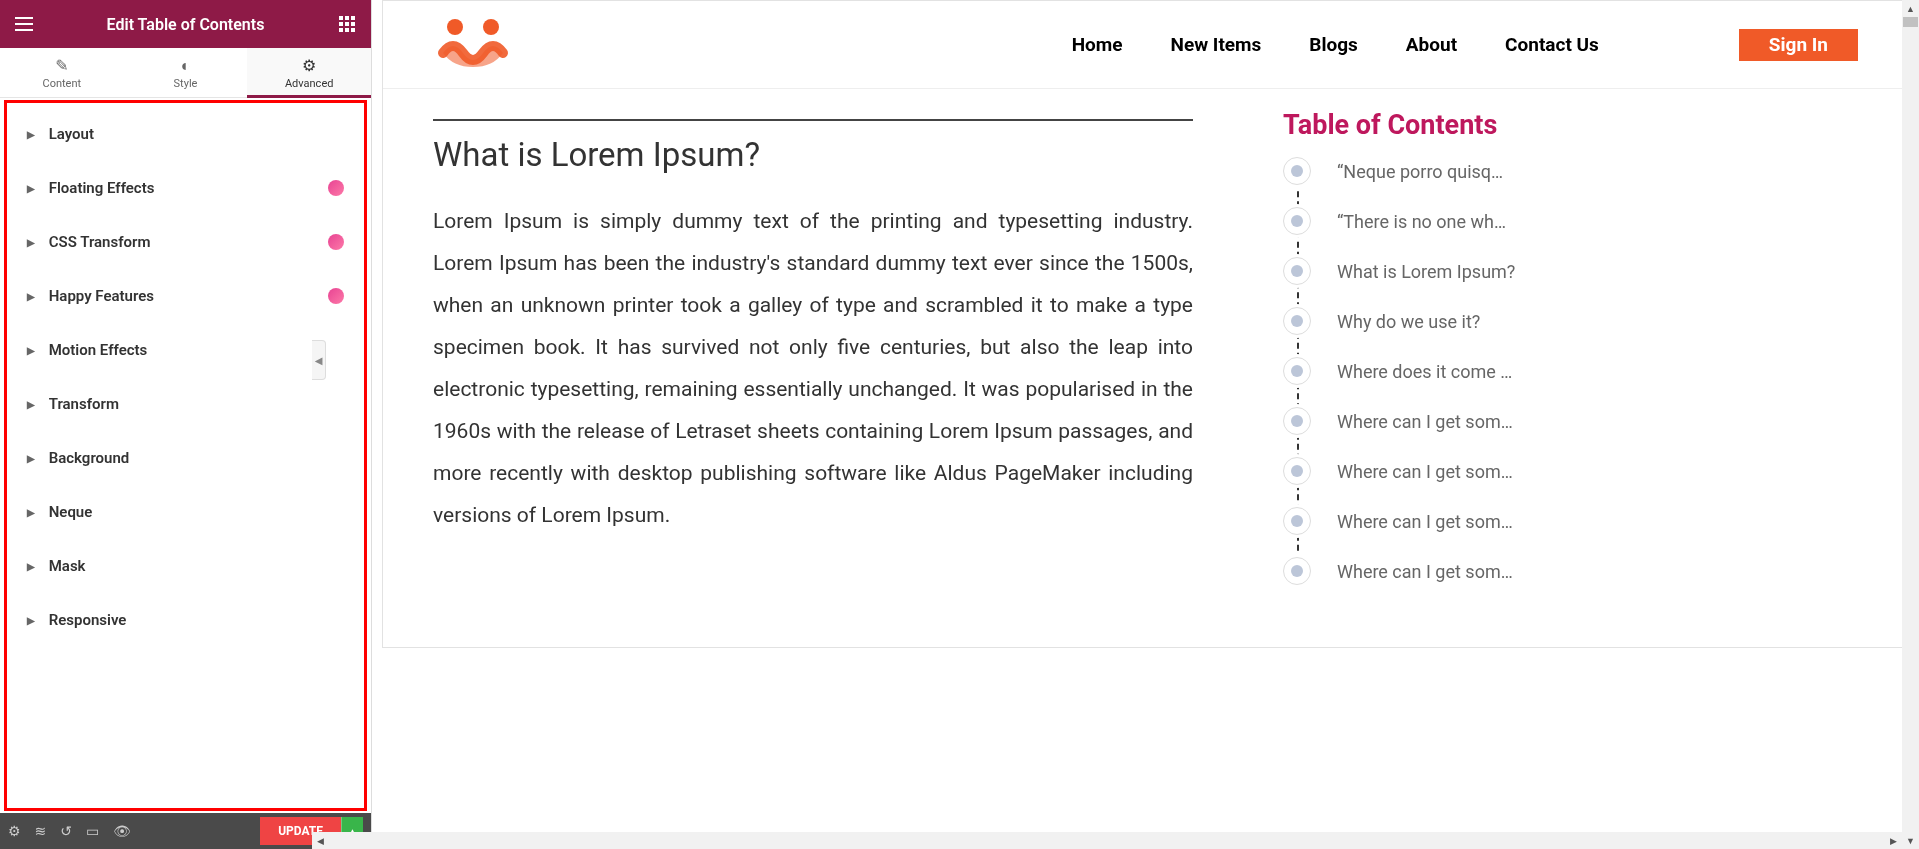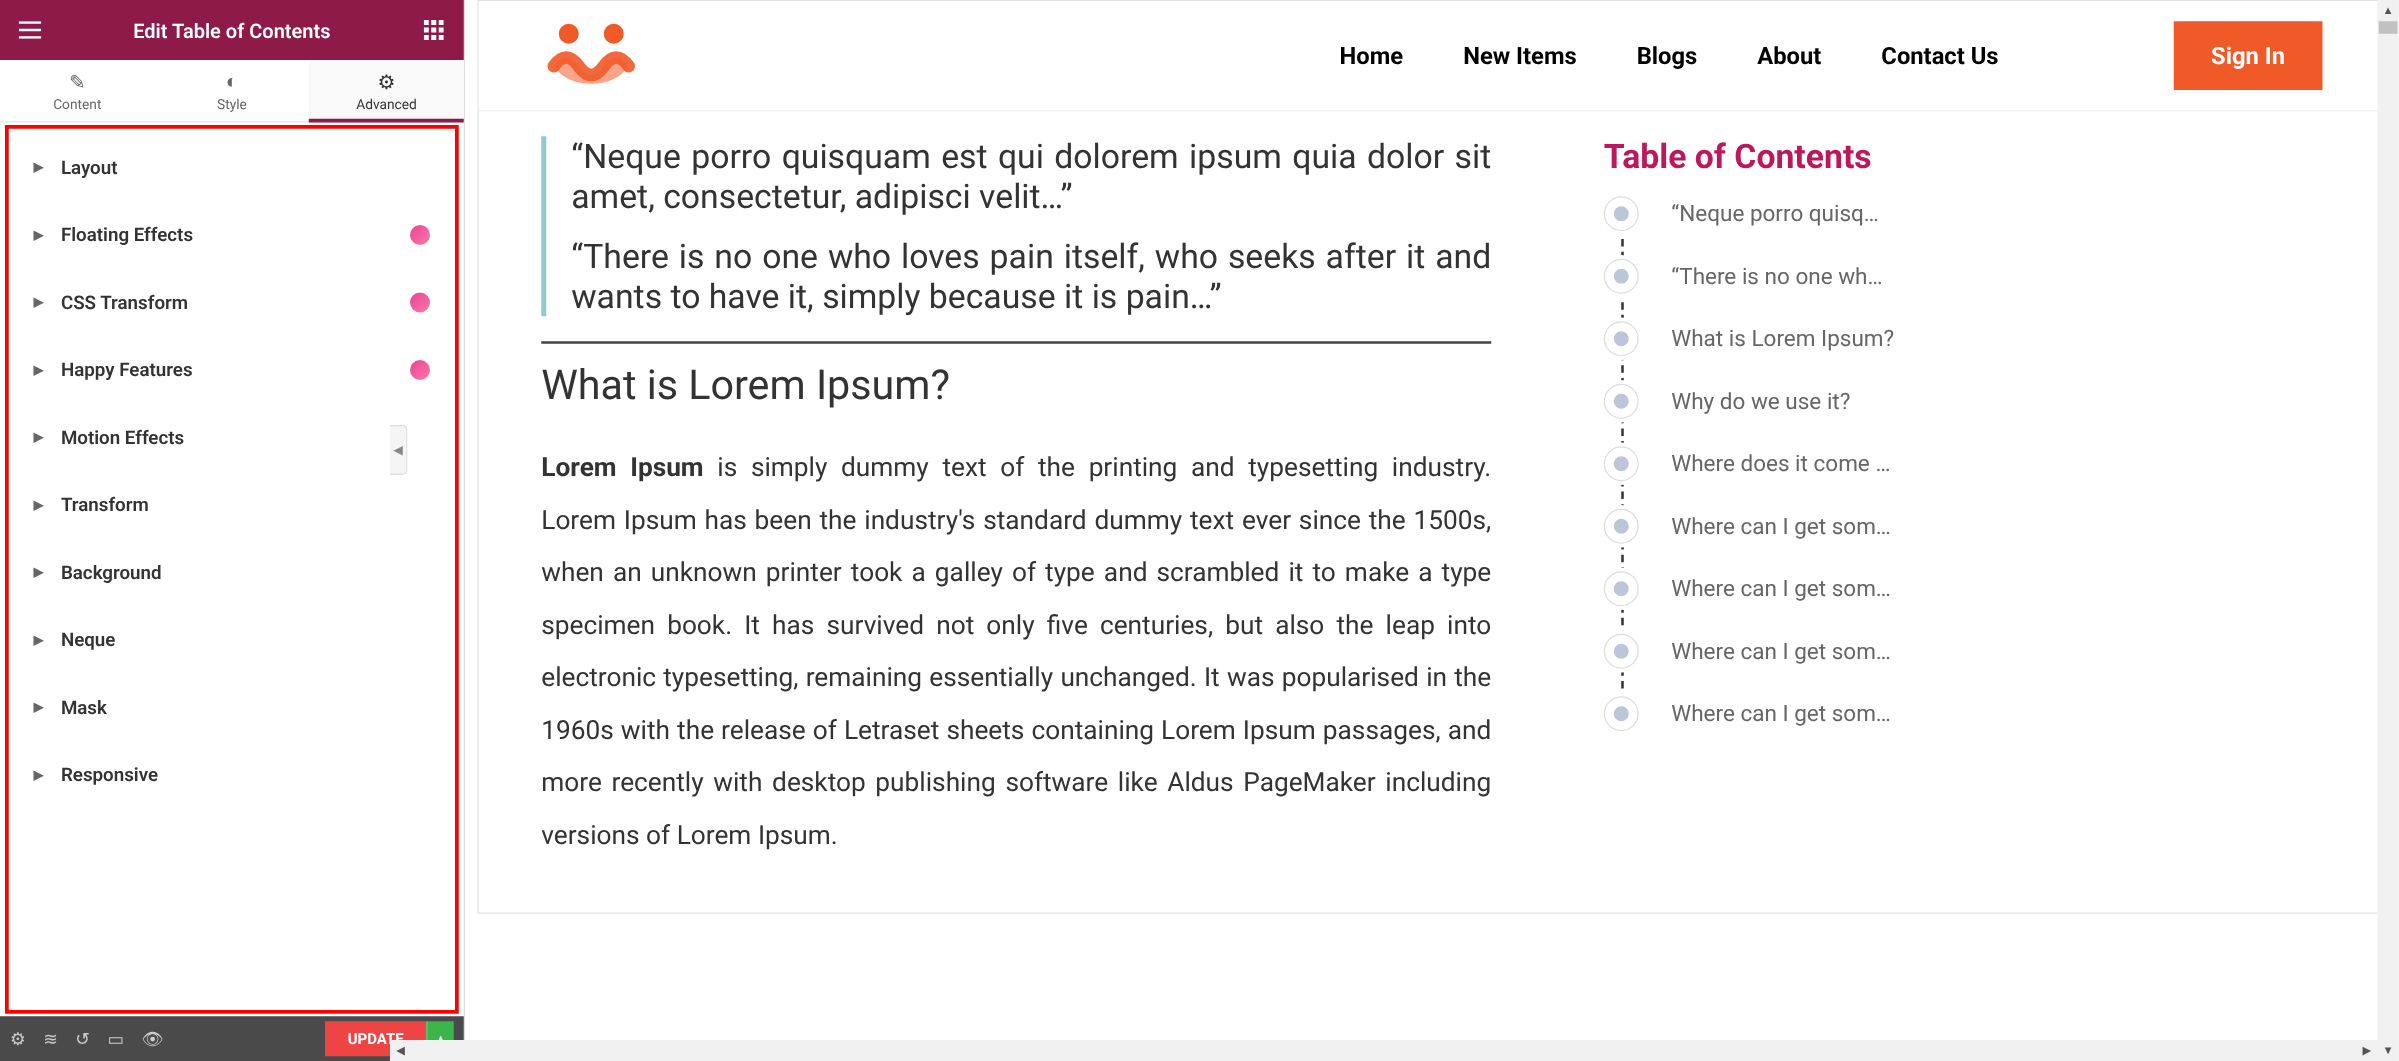--- a/index.html
+++ b/index.html
@@ -31,31 +31,31 @@
 
 .preview { flex: 1; height: 100%; display: flex; flex-direction: column; overflow: hidden; }
 .preview-inner { flex: 1; overflow: auto; position: relative; }
 .preview-content-wrap { border: 1px solid #e2e2e2; margin: 0 10px; background: #fff; }
 
 .site-header { height: 88px; background: #fff; display: flex; align-items: center; padding: 0 50px; border-bottom: 1px solid #eee; }
 .logo { display: flex; align-items: center; }
 .logo-svg { width: 80px; height: 56px; }
 .nav { margin-left: auto; display: flex; gap: 48px; align-items: center; }
 .nav-link { color: #000000; font-weight: 700; font-size: 19px; cursor: pointer; }
-.signin-btn { background: #f05a28; color: #fff; border: none; height: 55px; padding: 0 30px; font-weight: 700; font-size: 19px; cursor: pointer; margin-left: 140px; }
+.signin-btn { background: #f05a28; color: #fff; border: none; height: 32px; padding: 0 30px; font-weight: 700; font-size: 19px; cursor: pointer; margin-left: 140px; }
 
 .page-body { display: flex; padding: 20px 50px 40px; gap: 90px; }
 .article { flex: 1; max-width: 760px; }
 .quote { font-size: 27px; color: #333; font-family: "Segoe UI", sans-serif; border-left: 4px solid #8ecccc; padding-left: 0; margin-bottom: 20px; text-align: justify; }
 .quote p { padding-left: 0; margin-bottom: 16px; }
 .quote-bar { border-left: 4px solid #8ecccc; padding-left: 20px; }
 hr.sep { border: none; border-top: 2px solid #444; margin: 10px 0 14px; }
 .article h2 { font-size: 33px; font-weight: 400; color: #333; margin: 14px 0 26px; }
 .article-body { font-size: 21px; color: #333; line-height: 2.0; text-align: justify; }
-.article-body b { font-weight: 700; }
+.article-body b { font-weight: 400; }
 
 .toc-widget { width: 300px; flex-shrink: 0; }
 .toc-title { color: #be185d; font-size: 27px; font-weight: 700; margin-bottom: 16px; }
 .toc-list { position: relative; }
 .toc-line { position: absolute; left: 14px; top: 14px; bottom: 14px; border-left: 2px dashed #333; }
 .toc-item { display: flex; align-items: center; gap: 26px; margin-bottom: 22px; cursor: pointer; }
 .toc-bullet { width: 28px; height: 28px; border-radius: 50%; background: #fff; border: 1px solid #ddd; display: flex; align-items: center; justify-content: center; position: relative; z-index: 1; box-shadow: 0 0 0 3px #fff; }
 .toc-bullet-inner { width: 12px; height: 12px; border-radius: 50%; background: #bcc6d8; }
 .toc-label { color: #666; font-size: 18px; white-space: nowrap; overflow: hidden; text-overflow: ellipsis; max-width: 210px; }
 
@@ -187,24 +187,20 @@
         <span class="nav-link">New Items</span>
         <span class="nav-link">Blogs</span>
         <span class="nav-link">About</span>
         <span class="nav-link">Contact Us</span>
       </div>
       <button class="signin-btn">Sign In</button>
     </div>
 
     <div class="page-body">
       <div class="article">
-        <div class="quote quote-bar">
-          <p>“Neque porro quisquam est qui dolorem ipsum quia dolor sit amet, consectetur, adipisci velit…”</p>
-          <p>“There is no one who loves pain itself, who seeks after it and wants to have it, simply because it is pain…”</p>
-        </div>
         <hr class="sep">
         <h2>What is Lorem Ipsum?</h2>
         <p class="article-body"><b>Lorem Ipsum</b><span> is simply dummy text of the printing and typesetting industry. Lorem Ipsum has been the industry's standard dummy text ever since the 1500s, when an unknown printer took a galley of type and scrambled it to make a type specimen book. It has survived not only five centuries, but also the leap into electronic typesetting, remaining essentially unchanged. It was popularised in the 1960s with the release of Letraset sheets containing Lorem Ipsum passages, and more recently with desktop publishing software like Aldus PageMaker including versions of Lorem Ipsum.</span></p>
       </div>
 
       <div class="toc-widget">
         <div class="toc-title">Table of Contents</div>
         <div class="toc-list">
           <div class="toc-line"></div>
           <div class="toc-item">

